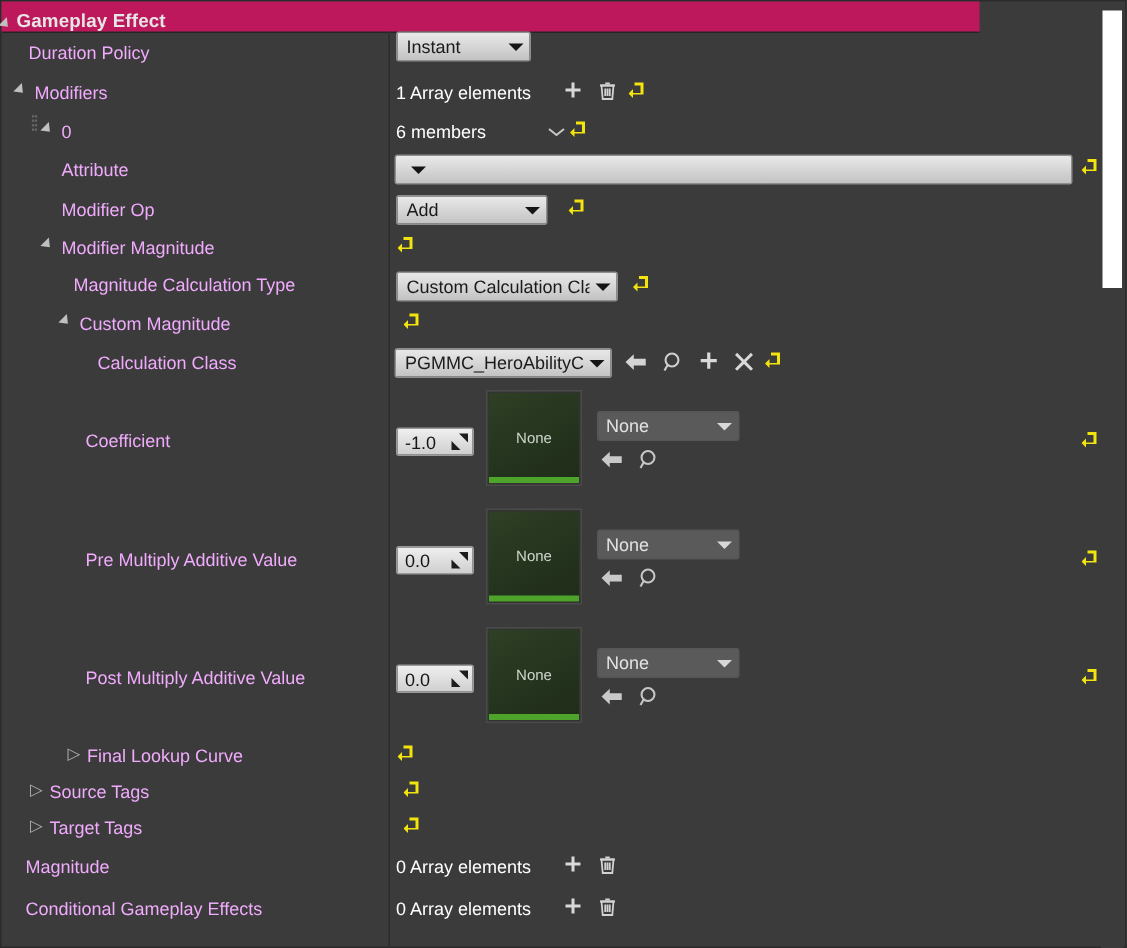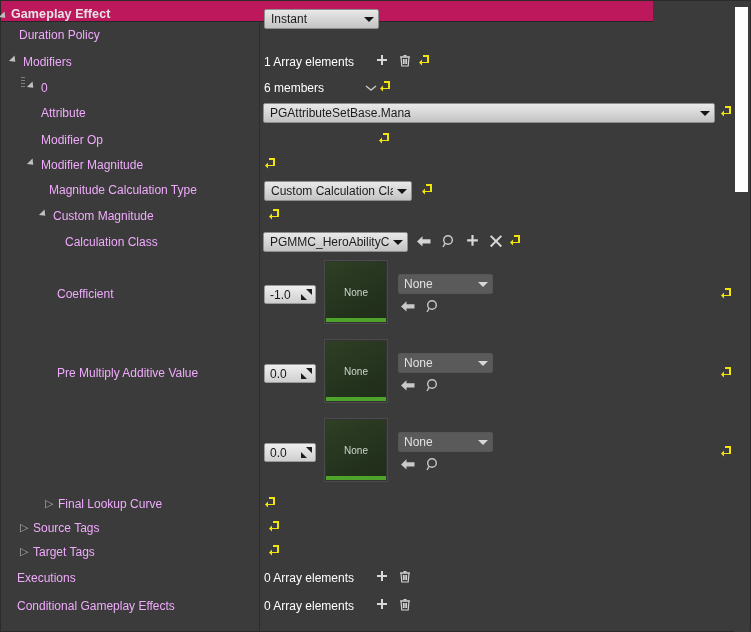--- a/index.html
+++ b/index.html
@@ -108,21 +108,21 @@
 <div id="root">
 
   <div class="titlebar">
     <span class="arw open"></span>
     <span class="txt">Gameplay Effect</span>
   </div>
 
   <div class="splitter"></div>
 
   <div class="lbl" style="left:18px;top:27px;">Duration Policy</div>
-  <div class="combo" style="left:263px;top:8px;width:115px;">
+  <div class="combo" style="left:263px;top:20px;width:90px;">
     <span class="cval">Instant</span>
     <span class="cart"></span>
   </div>
 
   <span class="arw open" style="position:absolute;left:10px;top:54px;"></span>
   <div class="lbl" style="left:22px;top:54px;">Modifiers</div>
   <div class="arraytxt" style="left:263px;top:54px;">1 Array elements</div>
   <div class="ic" style="left:374px;top:53px;">
     <svg width="14" height="14" viewBox="0 0 14 14">
         <path d="M6 1h2v4h4v2H8v4H6V7H2V5h4z" fill="#d9d9d9"></path>
@@ -150,30 +150,33 @@
       </svg>
   </div>
   <div class="ic reset" style="left:379px;top:79px;">
     <svg width="12" height="13" viewBox="0 0 12 13">
         <path d="M4 1h6v8H3v2.4L0 8.4 3 5.4V8h5V3H4z" fill="#f2e40c"></path>
       </svg>
   </div>
 
   <div class="lbl" style="left:40px;top:105px;">Attribute</div>
   <div class="combo" style="left:262px;top:102px;width:452px;">
-    <span class="cval">PGAttributeSetBase.Mana</span>
     <span class="cart"></span>
   </div>
   <div class="ic reset" style="left:720px;top:104px;">
     <svg width="12" height="13" viewBox="0 0 12 13">
         <path d="M4 1h6v8H3v2.4L0 8.4 3 5.4V8h5V3H4z" fill="#f2e40c"></path>
       </svg>
   </div>
 
   <div class="lbl" style="left:40px;top:132px;">Modifier Op</div>
+  <div class="combo" style="left:263px;top:129px;width:101px;">
+    <span class="cval">Add</span>
+    <span class="cart"></span>
+  </div>
   <div class="ic reset" style="left:378px;top:131px;">
     <svg width="12" height="13" viewBox="0 0 12 13">
         <path d="M4 1h6v8H3v2.4L0 8.4 3 5.4V8h5V3H4z" fill="#f2e40c"></path>
       </svg>
   </div>
 
   <span class="arw open" style="position:absolute;left:28px;top:157px;"></span>
   <div class="lbl" style="left:40px;top:157px;">Modifier Magnitude</div>
   <div class="ic reset" style="left:264px;top:156px;">
     <svg width="12" height="13" viewBox="0 0 12 13">
@@ -285,20 +288,21 @@
         <circle cx="7" cy="6" r="4.3" fill="none" stroke="#c6c6c6" stroke-width="1.4"></circle>
         <path d="M4.1 9.3L2 13" stroke="#c6c6c6" stroke-width="1.4" fill="none"></path>
       </svg>
   </div>
   <div class="ic reset" style="left:720px;top:365px;">
     <svg width="12" height="13" viewBox="0 0 12 13">
         <path d="M4 1h6v8H3v2.4L0 8.4 3 5.4V8h5V3H4z" fill="#f2e40c"></path>
       </svg>
   </div>
 
+  <div class="lbl" style="left:56px;top:444px;">Post Multiply Additive Value</div>
   <div class="numfield" style="left:263px;top:442px;">
     <span>0.0</span>
     <span class="drag"></span>
   </div>
   <div class="thumb" style="left:323px;top:417px;">
     <span>None</span>
     <span class="tbar"></span>
   </div>
   <div class="combo-dark" style="left:397px;top:431px;width:95px;">
     <span class="cval">None</span>
@@ -338,21 +342,21 @@
   </div>
 
   <span class="arw closed hollow" style="position:absolute;left:20px;top:550px;"></span>
   <div class="lbl" style="left:32px;top:544px;">Target Tags</div>
   <div class="ic reset" style="left:268px;top:543px;">
     <svg width="12" height="13" viewBox="0 0 12 13">
         <path d="M4 1h6v8H3v2.4L0 8.4 3 5.4V8h5V3H4z" fill="#f2e40c"></path>
       </svg>
   </div>
 
-  <div class="lbl" style="left:16px;top:570px;">Executions</div>
+  <div class="lbl" style="left:16px;top:570px;">Magnitude</div>
   <div class="arraytxt" style="left:263px;top:570px;">0 Array elements</div>
   <div class="ic" style="left:374px;top:569px;">
     <svg width="14" height="14" viewBox="0 0 14 14">
         <path d="M6 1h2v4h4v2H8v4H6V7H2V5h4z" fill="#d9d9d9"></path>
       </svg>
   </div>
   <div class="ic" style="left:397px;top:569px;">
     <svg width="14" height="14" viewBox="0 0 14 14">
       <path d="M3 3h8l-.8 9H3.8z" fill="none" stroke="#d2d2d2" stroke-width="1.2"></path>
       <path d="M2 3h10M5.5 1.6h3M5.5 5v5M7 5v5M8.5 5v5" stroke="#d2d2d2" stroke-width="1.2" fill="none"></path>

